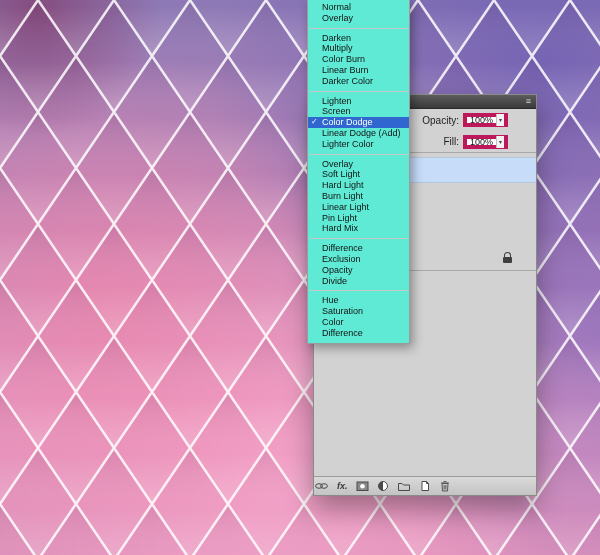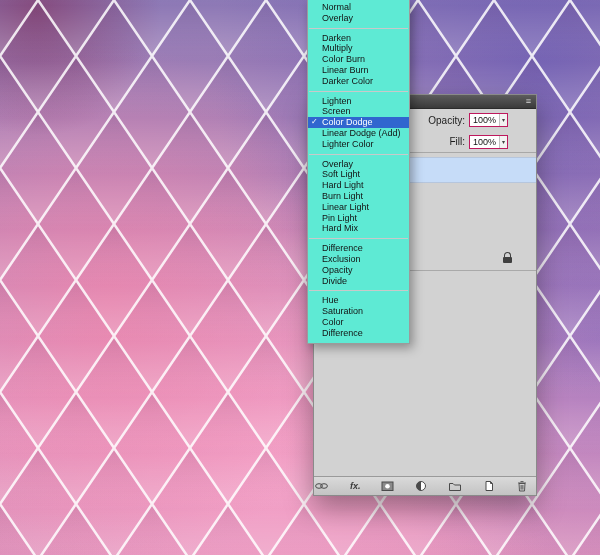--- a/index.html
+++ b/index.html
@@ -22,37 +22,37 @@
   
   .layers-panel { position:absolute; left:313px; top:94px; width:224px; height:402px;
     background:#d2d2d2; border:1px solid #8a8a8a; box-shadow:0 12px 26px rgba(0,0,0,0.35);
     display:flex; flex-direction:column; }
   .panel-header { height:14px; background:linear-gradient(#5c5c5c,#3a3a3a);
     border-bottom:1px solid #2b2b2b; display:flex; justify-content:flex-end; align-items:center; padding-right:5px; }
   .pmenu { color:#d8d8d8; font-size:9px; line-height:9px; cursor:default; }
   .ctrl-row { height:22px; display:flex; align-items:center; justify-content:flex-end; padding-right:28px; background:#d2d2d2; }
   .ctrl-row.fill { height:21px; }
   .lbl { font-size:10px; color:#1c1c1c; margin-right:4px; }
-  .valbox { display:inline-flex; align-items:flex-end; height:14px; background:#fff; border:1px solid #be185d; }
+  .valbox { display:inline-flex; align-items:center; height:14px; background:#fff; border:4px solid #be185d; }
   .val { font-size:9px; line-height:12px; padding:0 3px; color:#111; min-width:24px; text-align:right; }
   .arr { font-size:6px; line-height:12px; color:#444; border-left:1px solid #c2c2c2; padding:0 2px; background:#f2f2f2; }
   .panel-divider { height:1px; background:#a8a8a8; }
   .strip { height:4px; background:#d2d2d2; }
   .layer-row { width:100%; }
   .selected-layer { height:26px; background:#c6dcf8; border-top:1px solid #b6c6dd; border-bottom:1px solid #b6c6dd; }
   .row-gap { height:62px; background:#d2d2d2; }
   .background-layer { height:26px; background:#d2d2d2; border-bottom:1px solid #a9a9a9;
     display:flex; align-items:center; justify-content:flex-end; padding-right:24px; }
   .lock { display:inline-block; position:relative; width:9px; height:11px; }
   .lock-shackle { position:absolute; top:0; left:1px; width:7px; height:7px;
     border:1.5px solid #3f3f3f; border-bottom:none; border-radius:4px 4px 0 0; }
   .lock-body { position:absolute; bottom:0; left:0; width:9px; height:6px; background:#3f3f3f; border-radius:1px; }
   .panel-spacer { flex:1; background:#d2d2d2; }
   .panel-footer { height:19px; border-top:1px solid #9a9a9a; background:linear-gradient(#dadada,#c3c3c3);
-    display:flex; align-items:center; justify-content:space-between; gap:8px; padding-right:8px; }
+    display:flex; align-items:center; justify-content:flex-start; gap:8px; padding-right:8px; }
   .ficon { display:inline-flex; align-items:center; justify-content:center; height:14px; cursor:default; }
   .ficon.fx { font-size:9px; font-style:italic; font-weight:bold; color:#3c3c3c; }
 
   
   .blend-menu { position:absolute; left:307px; top:0; width:103px;
     background:#5eead4; border:1px solid #9b9b9b; border-top:none;
     box-shadow:3px 4px 10px rgba(0,0,0,0.35); padding:2px 0 4px 0; }
   .mi { position:relative; font-size:9px; line-height:10.8px; height:10.8px;
     padding-left:14px; color:#131313; white-space:nowrap; cursor:default; }
   .mi.sel { background:#3066cf; color:#ffffff; }

